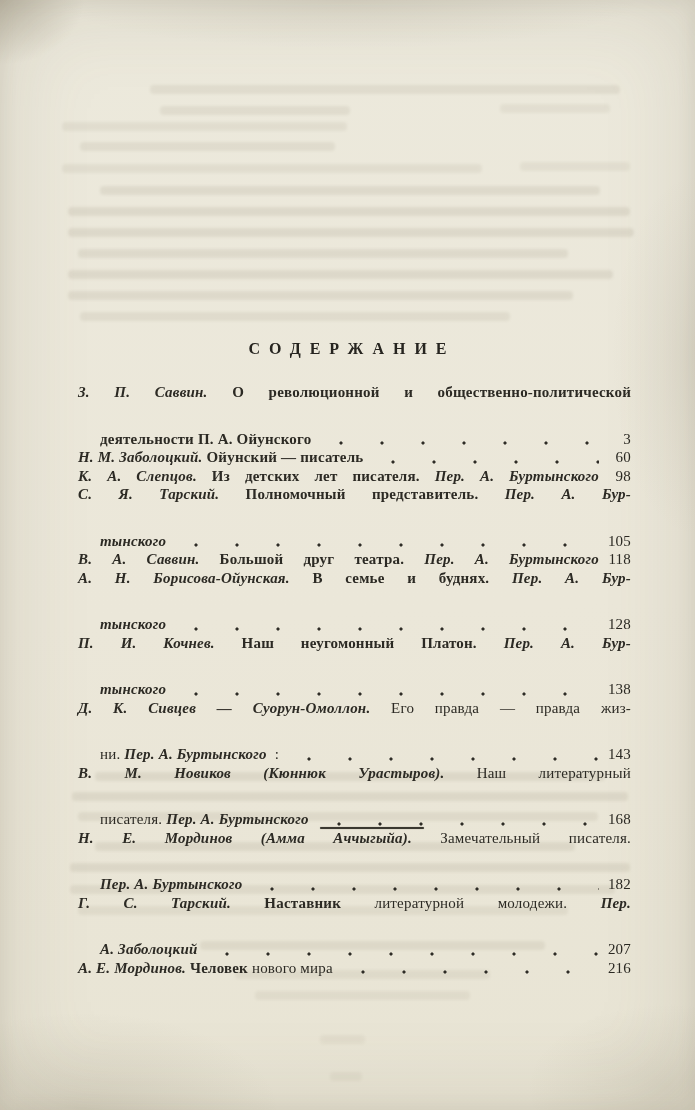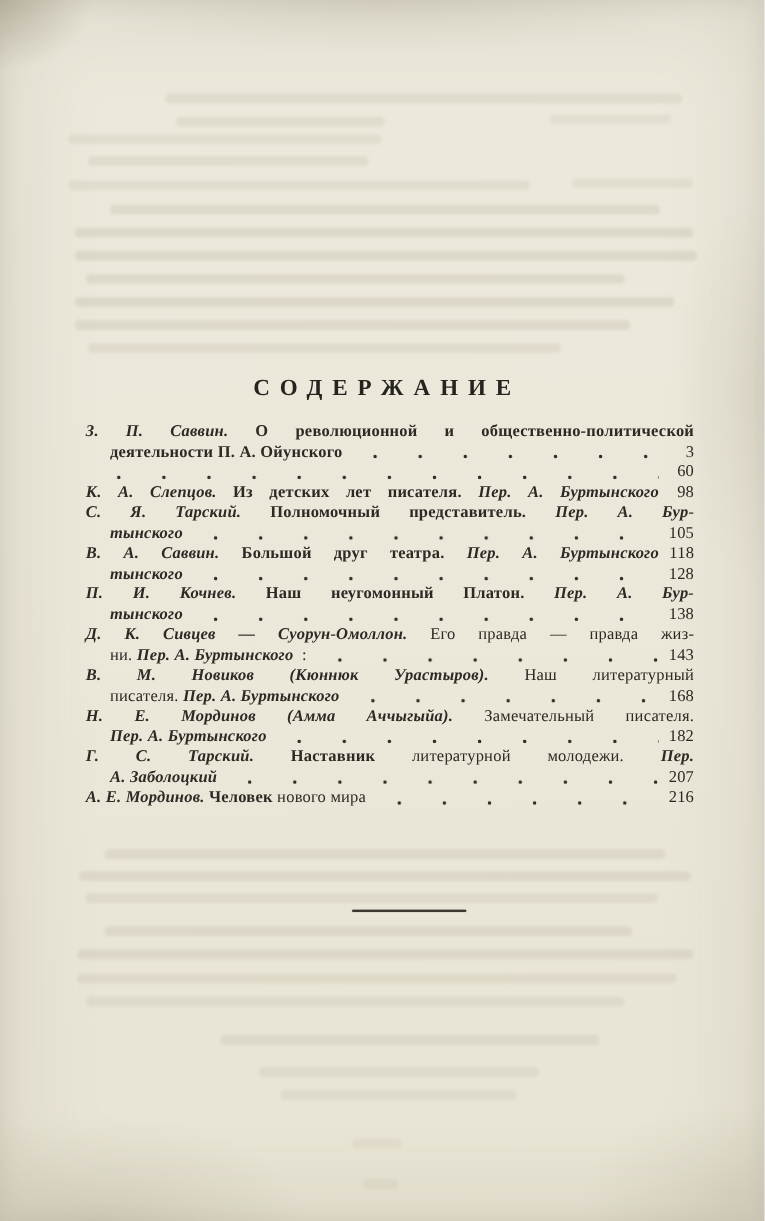--- a/index.html
+++ b/index.html
@@ -26,21 +26,21 @@
     position: absolute;
     height: 9px;
     border-radius: 4px;
     background: rgba(108,96,72,1);
     filter: blur(1.4px);
   }
   .page-title {
     position: absolute;
     top: 340px; left: 0; width: 695px;
     text-align: center;
-    font-size: 21px;
+    font-size: 16px;
     font-weight: 700;
     letter-spacing: 9px;
     text-indent: 9px;
     color: #26241f;
   }
   .toc {
     position: absolute;
     left: 78px; top: 383px; width: 553px;
     font-size: 15px;
     letter-spacing: 0.2px;
@@ -51,21 +51,21 @@
     height: 18.5px;
     line-height: 18.5px;
   }
   .txt { white-space: pre; flex: 0 1 auto; }
   .jfull .txt {
     flex: 1 1 auto;
     white-space: normal;
     text-align: justify;
     text-align-last: justify;
   }
-  .indent { padding-left: 22px; }
+  .indent { padding-left: 22px; margin-top: 28px; }
   .seg { font-weight: 400; font-style: normal; }
   .seg.b { font-weight: 700; }
   .seg.bi { font-weight: 700; font-style: italic; }
   .leader {
     flex: 1 1 auto;
     min-width: 18px;
     align-self: stretch;
     margin-left: 9px;
     background-image: radial-gradient(circle at 21px calc(100% - 5px), #2e2c26 1.25px, rgba(0,0,0,0) 1.9px);
     background-size: 41px 100%;
@@ -129,20 +129,21 @@
         <span class="txt"><span class="seg bi">З. П. Саввин.</span><span class="seg b"> О революционной и общественно-политической</span></span>
       </div>
       <div class="line indent">
         <span class="txt"><span class="seg b">деятельности П. А. Ойунского</span></span>
         <span class="leader"></span>
         <span class="pg">3</span>
       </div>
     </div>
     <div class="entry">
       <div class="line">
+        <span class="txt"><span class="seg bi">Н. М. Заболоцкий.</span><span class="seg b"> Ойунский — писатель</span></span>
         <span class="leader"></span>
         <span class="pg">60</span>
       </div>
     </div>
     <div class="entry">
       <div class="line jfull">
         <span class="txt"><span class="seg bi">К. А. Слепцов.</span><span class="seg b"> Из детских лет писателя.</span><span class="seg bi"> Пер. А. Буртынского</span></span>
         <span class="pg">98</span>
       </div>
     </div>
@@ -156,20 +157,23 @@
         <span class="pg">105</span>
       </div>
     </div>
     <div class="entry">
       <div class="line jfull">
         <span class="txt"><span class="seg bi">В. А. Саввин.</span><span class="seg b"> Большой друг театра.</span><span class="seg bi"> Пер. А. Буртынского</span></span>
         <span class="pg">118</span>
       </div>
     </div>
     <div class="entry">
+      <div class="line jfull">
+        <span class="txt"><span class="seg bi">А. Н. Борисова-Ойунская.</span><span class="seg b"> В семье и буднях.</span><span class="seg bi"> Пер. А. Бур-</span></span>
+      </div>
       <div class="line indent">
         <span class="txt"><span class="seg bi">тынского</span></span>
         <span class="leader"></span>
         <span class="pg">128</span>
       </div>
     </div>
     <div class="entry">
       <div class="line jfull">
         <span class="txt"><span class="seg bi">П. И. Кочнев.</span><span class="seg b"> Наш неугомонный Платон.</span><span class="seg bi"> Пер. А. Бур-</span></span>
       </div>

